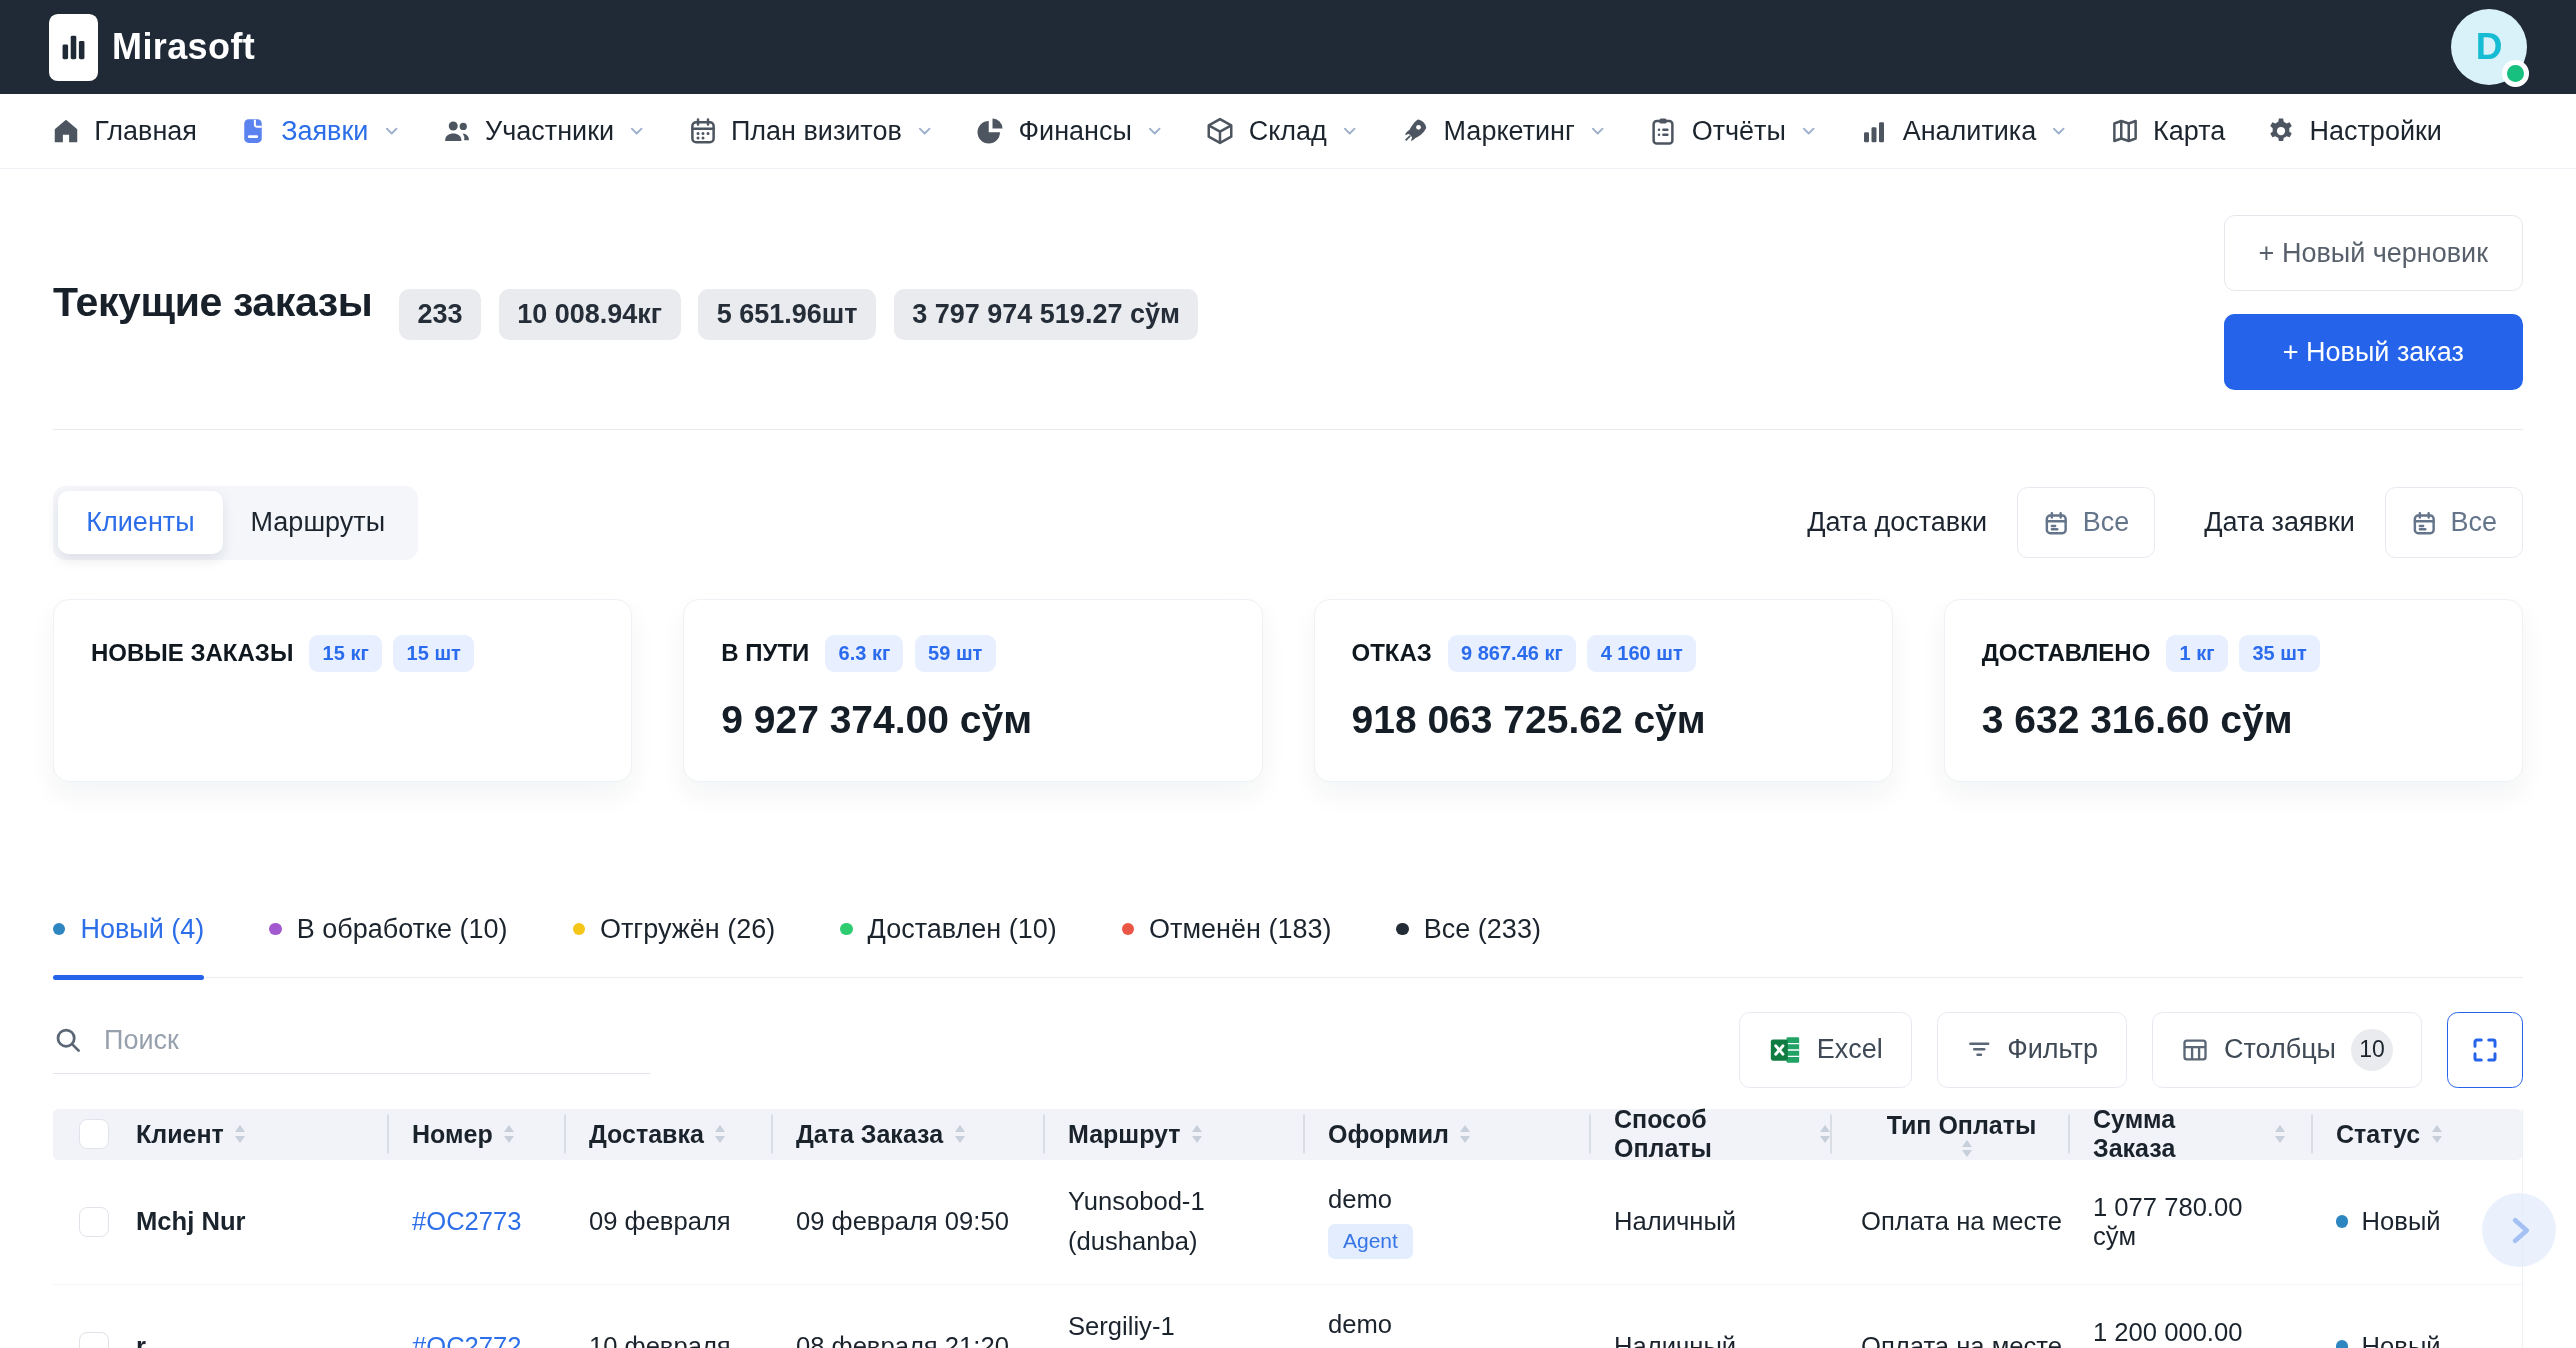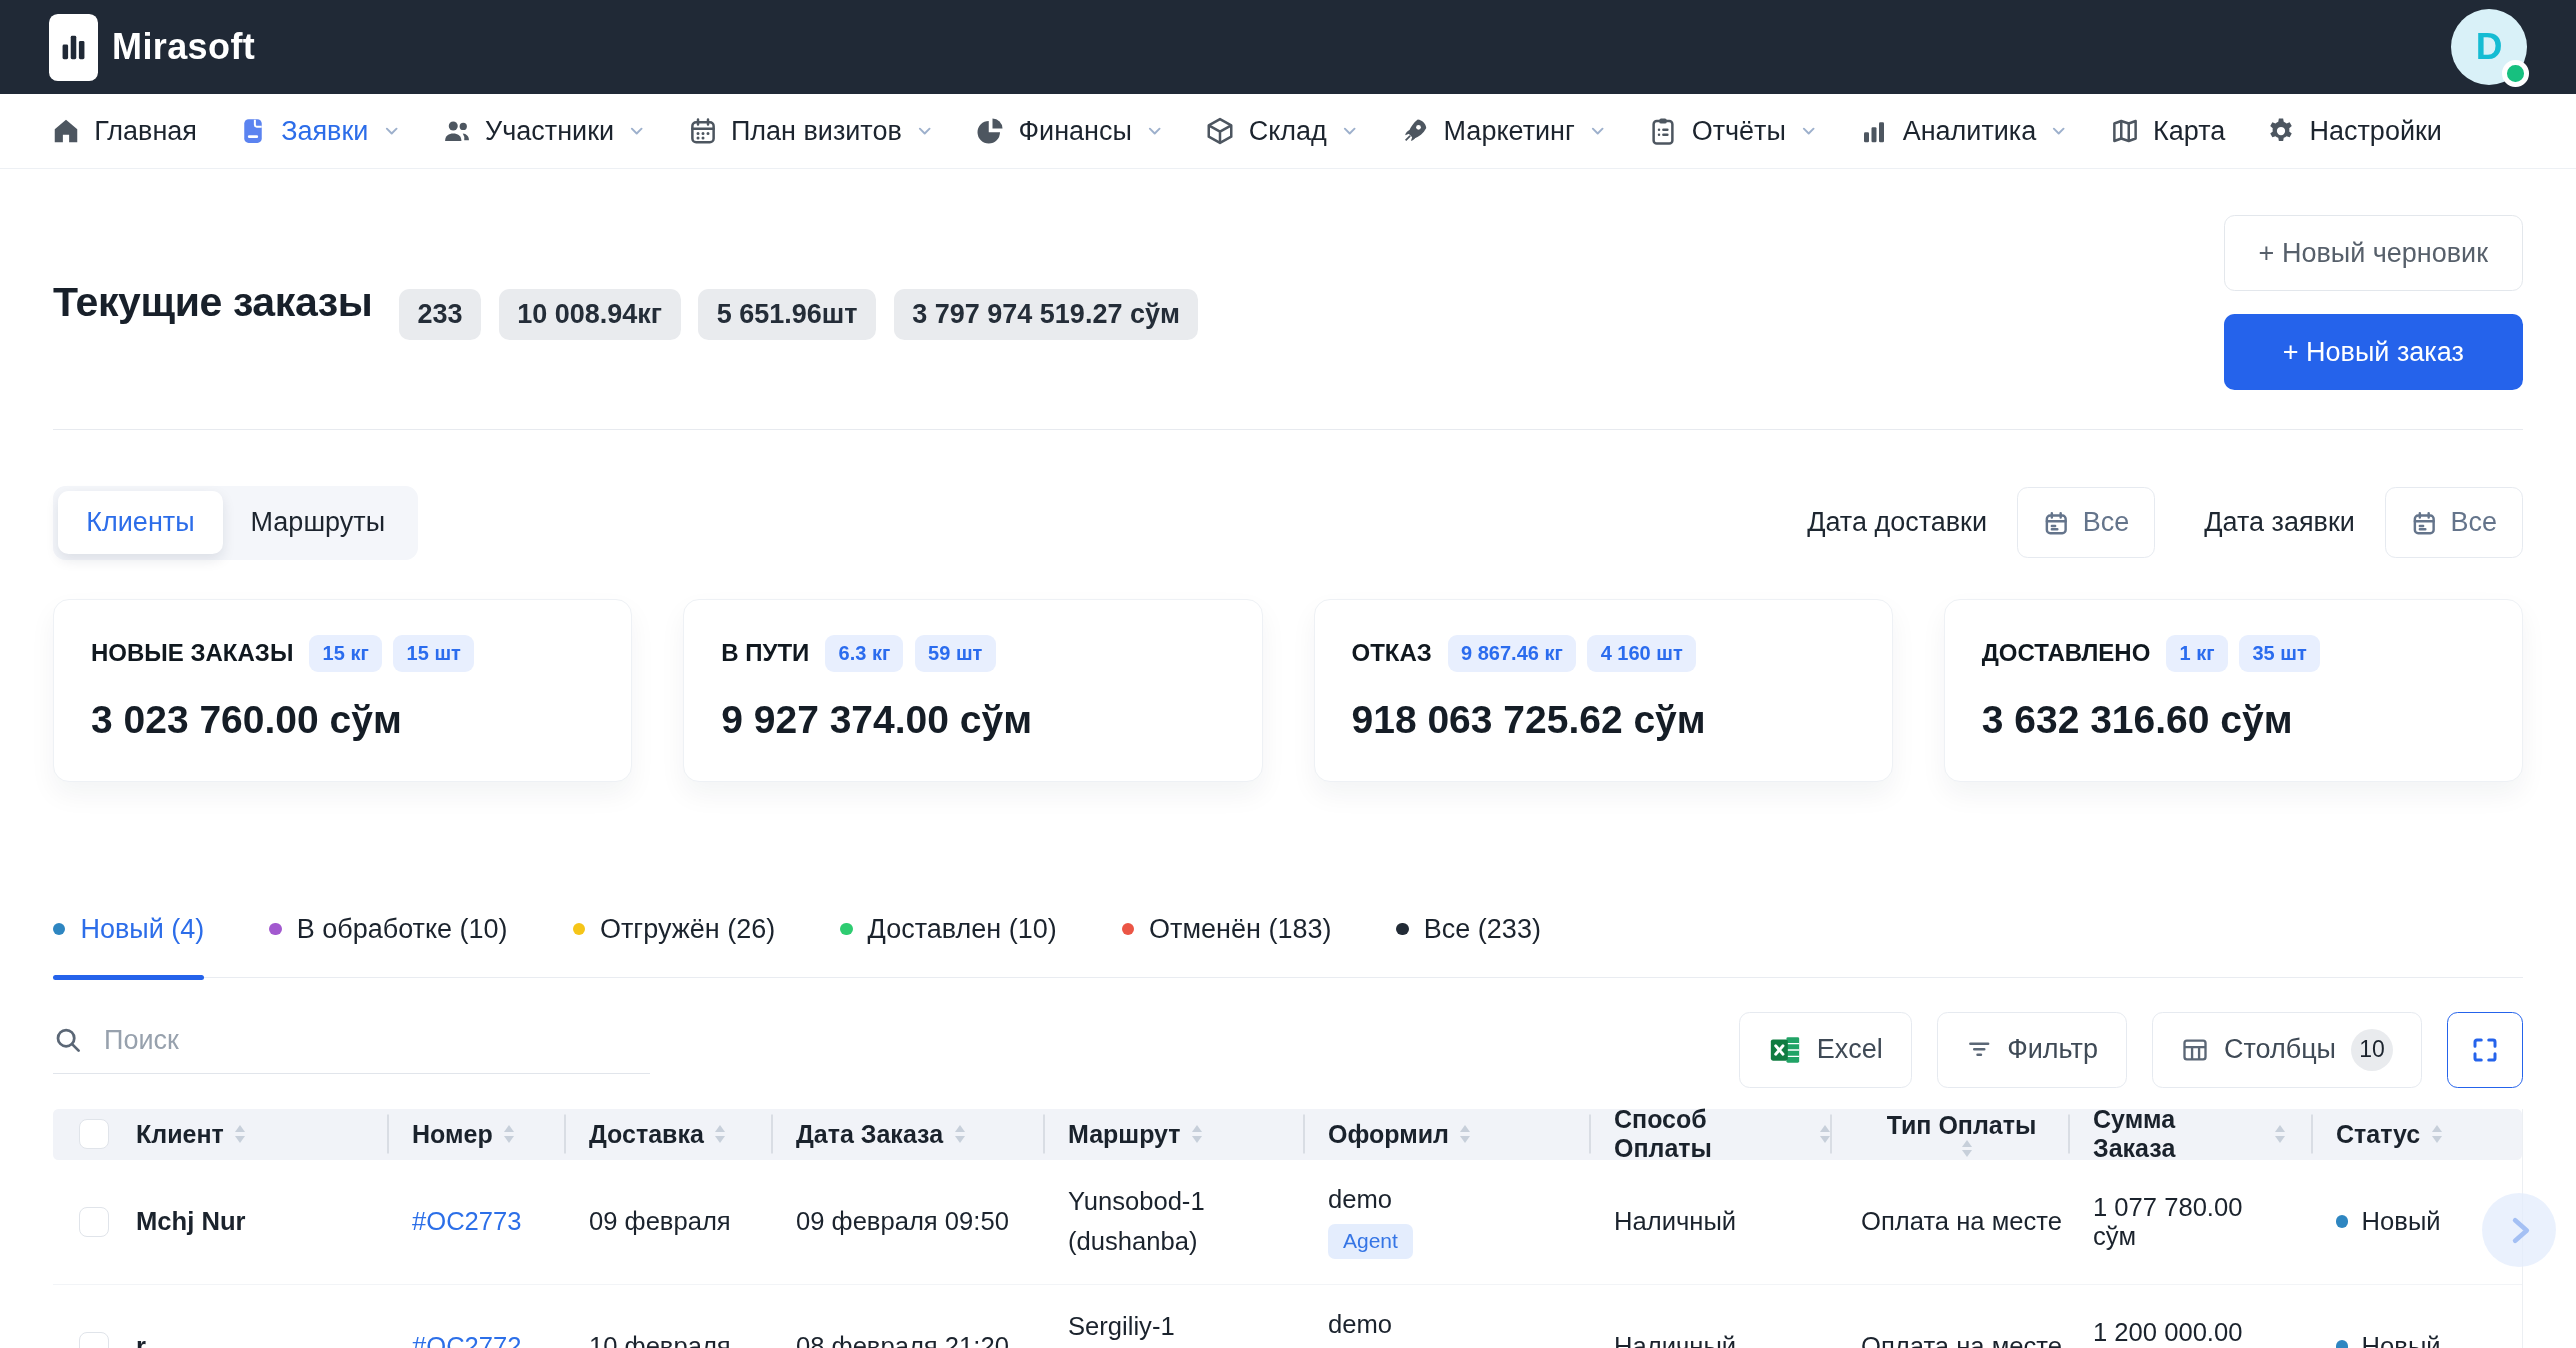--- a/index.html
+++ b/index.html
@@ -327,21 +327,20 @@
 
     <div class="cards">
       <div class="card">
         <div class="card-head">
           <span class="card-title">НОВЫЕ ЗАКАЗЫ</span>
           <span class="card-badges">
             <span class="cbadge">15 кг</span>
             <span class="cbadge">15 шт</span>
           </span>
         </div>
-        <div class="card-amount">3 023 760.00 сўм</div>
       </div>
       <div class="card">
         <div class="card-head">
           <span class="card-title">В ПУТИ</span>
           <span class="card-badges">
             <span class="cbadge">6.3 кг</span>
             <span class="cbadge">59 шт</span>
           </span>
         </div>
         <div class="card-amount">9 927 374.00 сўм</div>

